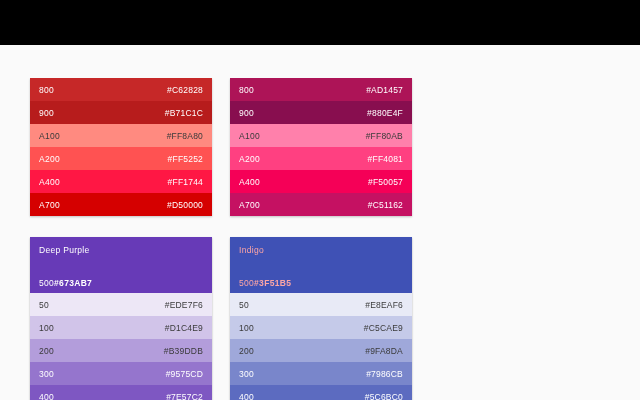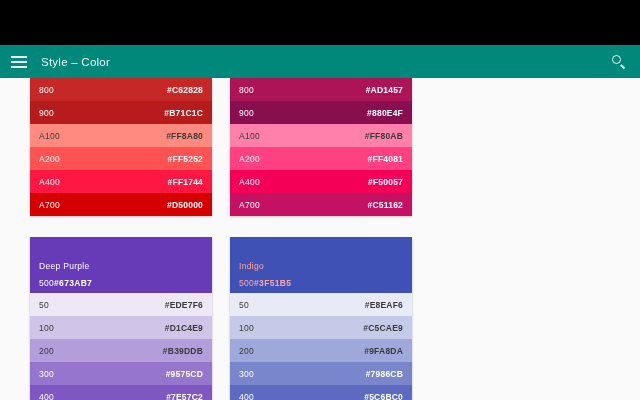--- a/index.html
+++ b/index.html
@@ -80,62 +80,48 @@
   .card.clipped-top { box-shadow: 0 1px 2px rgba(0,0,0,.22); }
 
   .swatch {
     height: 23px;
     display: flex; align-items: center; justify-content: space-between;
     padding: 0 9px;
     font-size: 8.5px;
     letter-spacing: .3px;
   }
   .swatch .name { white-space: nowrap; }
-  .swatch .hex { white-space: nowrap; font-weight: bold; letter-spacing: .2px; }
+  .swatch .hex { white-space: nowrap; font-weight: normal; letter-spacing: .2px; }
 
   .card-head {
     height: 56px;
     position: relative;
     padding: 8px 9px 0 9px;
   }
   .card-head .group-name {
     font-size: 8.5px;
     letter-spacing: .3px;
-    margin-top: 16px;
   }
   .card-head .primary-row {
     position: absolute; left: 0; bottom: 5px;
     width: 100%;
     display: flex; align-items: center; 
     padding: 0 9px;
     font-size: 8.5px;
     letter-spacing: .3px;
   }
   .card-head .primary-row .hex { font-weight: bold; }
 </style>
 </head>
 <body>
 
 <div class="screen">
 
   <div class="status-bar"></div>
 
-  <div class="app-bar">
-    <div class="menu-icon">
-      <span></span>
-      <span></span>
-      <span></span>
-    </div>
-    <div class="app-title">Style  –  Color</div>
-    <div class="spacer"></div>
-    <div class="search-icon">
-      <div class="ring"></div>
-      <div class="handle"></div>
-    </div>
-  </div>
 
   <div class="content">
     <div class="grid" id="grid">
         <div class="col">
           <div class="card clipped-top">
             <div class="swatch" style="background: rgb(198, 40, 40); color: rgb(255, 255, 255);">
               <span class="name">800</span>
               <span class="hex">#C62828</span>
             </div>
             <div class="swatch" style="background: rgb(183, 28, 28); color: rgb(255, 255, 255);">

